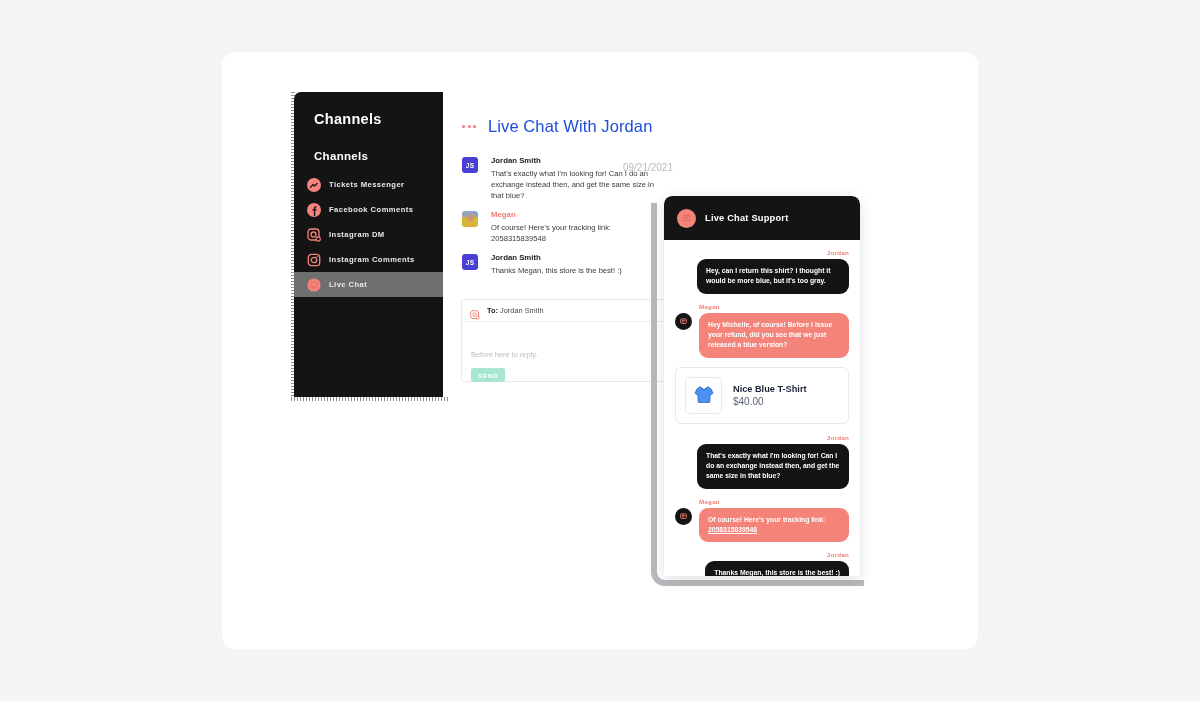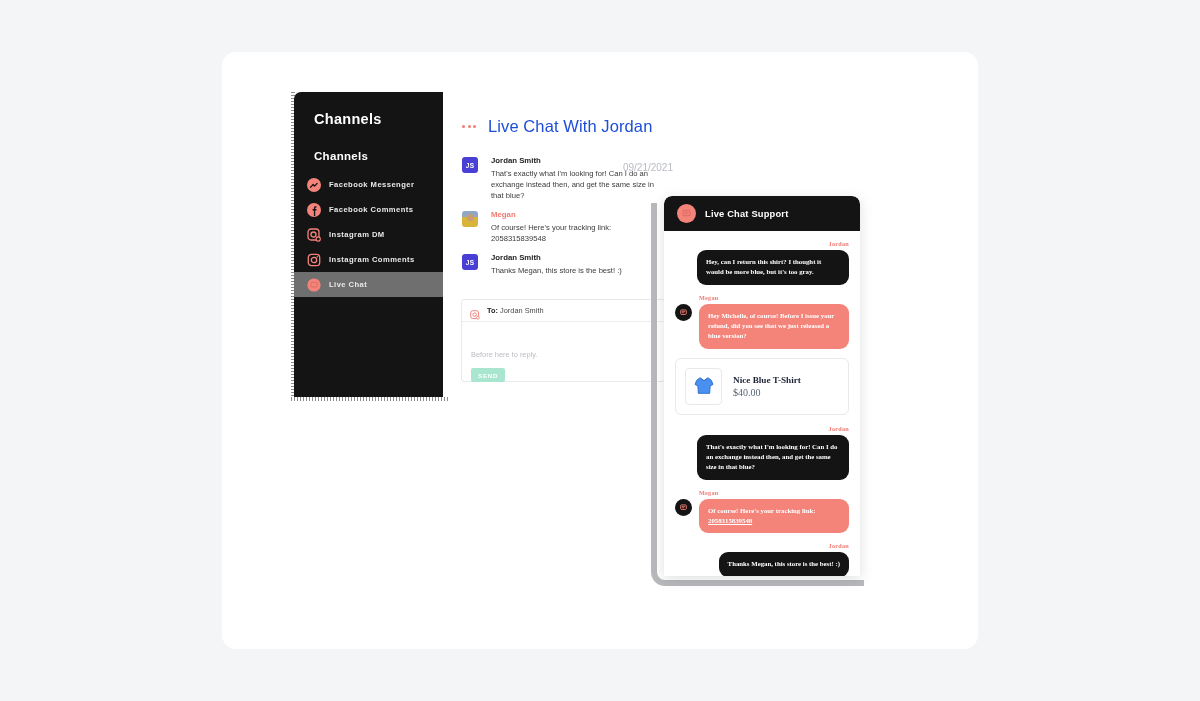--- a/index.html
+++ b/index.html
@@ -154,33 +154,33 @@
   #phone {
     position: absolute; left: 664px; top: 196px;
     width: 196px; height: 380px;
     background: #ffffff;
     border-radius: 8px 8px 0 0;
     box-shadow: 0 3px 14px rgba(0,0,0,.13);
     z-index: 6;
     overflow: hidden;
   }
   #phone-header {
-    height: 35px; background: #141414;
+    height: 44px; background: #141414;
     display: flex; align-items: center; padding-left: 13px;
     border-radius: 8px 8px 0 0;
   }
   #phone-header-avatar {
     width: 19px; height: 19px; border-radius: 50%;
     background: #f4837a; margin-right: 9px;
     display: flex; align-items: center; justify-content: center;
   }
   #phone-header-title {
     color: #ffffff; font-size: 9.3px; font-weight: bold; letter-spacing: .2px;
   }
-  #phone-body { padding: 9px 11px 14px 11px; font-family: Liberation Serif, serif; }
+  #phone-body { padding: 9px 11px 14px 11px; }
 
   .pm { margin-bottom: 9px; }
   .pm-sender {
     font-size: 6.2px; font-weight: bold; color: #f07c74;
     margin-bottom: 3px; letter-spacing: .25px;
   }
   .pm.right .pm-sender { text-align: right; }
   .pm-row { display: flex; align-items: flex-start; }
   .pm.right .pm-row { justify-content: flex-end; }
   .pm-avatar {
@@ -226,21 +226,21 @@
 
   <div id="channel-list">
 
     <div class="channel-row">
       <span class="ch-icon">
         <svg width="14" height="14" viewBox="0 0 14 14">
           <circle cx="7" cy="7" r="7" fill="#f4837a"></circle>
           <path d="M3.4 9.4 L6.1 6.5 L7.6 7.9 L10.2 5.3 L7.6 8.1 L6.1 6.7 L3.4 9.4 Z" fill="#141414" stroke="#141414" stroke-width="1.2" stroke-linejoin="round"></path>
         </svg>
       </span>
-      <span class="ch-label">Facebook Messenger</span>
+      <span class="ch-label">Tickets Messenger</span>
     </div>
 
     <div class="channel-row">
       <span class="ch-icon">
         <svg width="14" height="14" viewBox="0 0 14 14">
           <circle cx="7" cy="7" r="7" fill="#f4837a"></circle>
           <path d="M8.2 7.6h1.1l.2-1.5H8.2V5.3c0-.45.15-.75.8-.75h.55V3.2c-.1-.02-.5-.06-.95-.06-1 0-1.7.6-1.7 1.75v1.2H5.6v1.5h1.3V13h1.3z" fill="#141414"></path>
         </svg>
       </span>
       <span class="ch-label">Facebook Comments</span>

